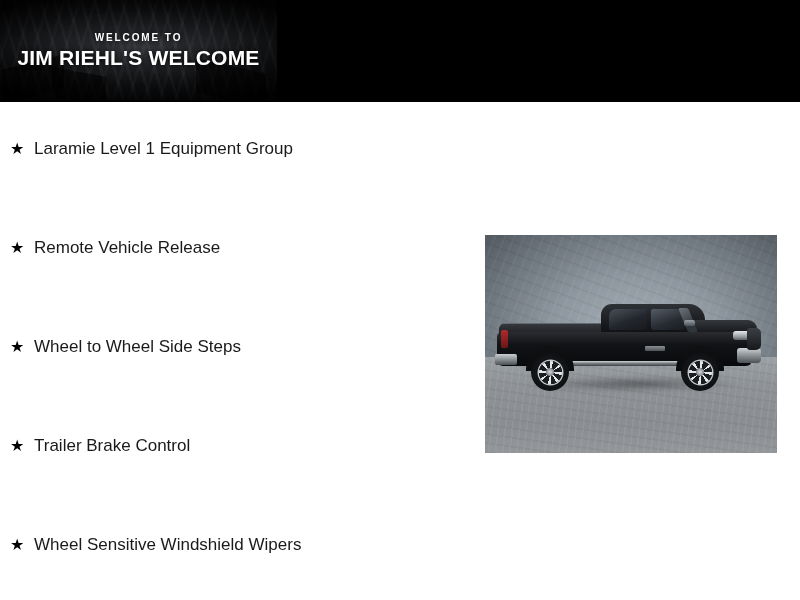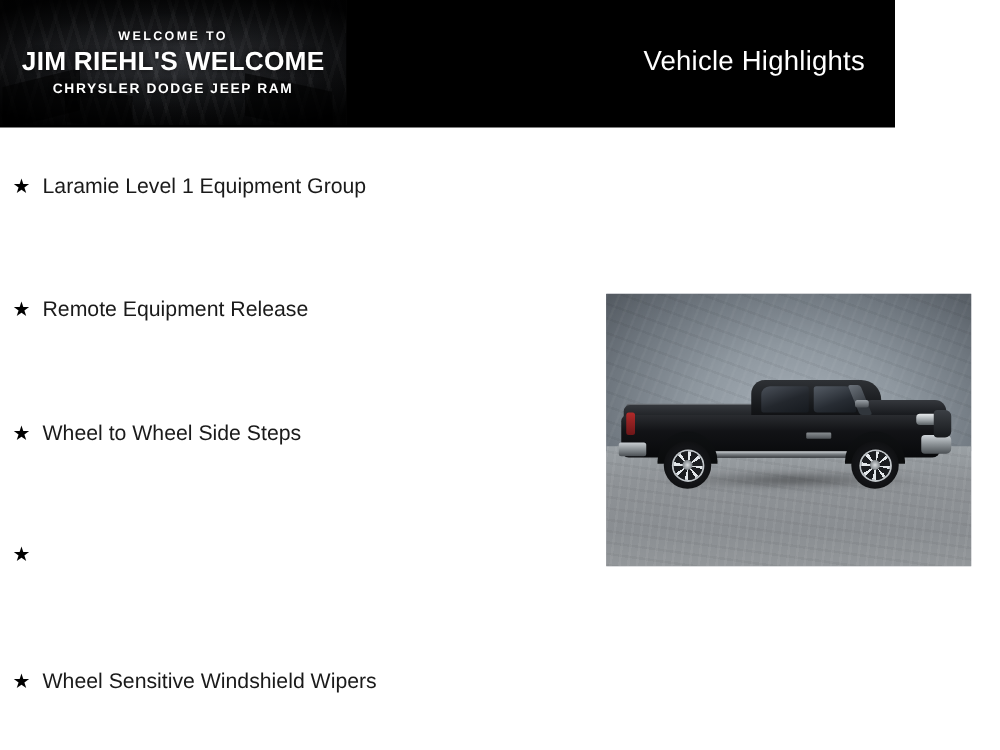--- a/index.html
+++ b/index.html
@@ -14,21 +14,21 @@
     overflow: hidden;
     font-family: "Liberation Sans", sans-serif;
     position: relative;
   }
 
   
   .header {
     position: absolute;
     left: 0;
     top: 0;
-    width: 716px;
+    width: 800px;
     height: 102px;
     background: #000000;
     overflow: hidden;
   }
 
   
   .logo-block {
     position: absolute;
     left: 0;
     top: 0;
@@ -365,42 +365,41 @@
 <div class="header">
 
   <div class="logo-block">
     <div class="logo-bg"></div>
     <div class="logo-slab a"></div>
     <div class="logo-slab b"></div>
     <div class="logo-slab c"></div>
     <div class="logo-text">
       <div class="logo-welcome">WELCOME TO</div>
       <div class="logo-name">JIM RIEHL'S WELCOME</div>
-      <div class="logo-brands">CHRYSLER  DODGE  JEEP  RAM</div>
     </div>
   </div>
 
-  <div class="header-title">Vehicle Highlights</div>
 </div>
 
 <ul class="highlights">
   <li class="highlight-item" style="top:38px">
     <span class="bullet-star">★</span>
     <span class="highlight-label">Laramie Level 1 Equipment Group</span>
   </li>
   <li class="highlight-item" style="top:137px">
     <span class="bullet-star">★</span>
-    <span class="highlight-label">Remote Equipment Release</span>
+    <span class="highlight-label">Remote Vehicle Release</span>
   </li>
   <li class="highlight-item" style="top:236px">
     <span class="bullet-star">★</span>
     <span class="highlight-label">Wheel to Wheel Side Steps</span>
   </li>
   <li class="highlight-item" style="top:335px">
     <span class="bullet-star">★</span>
+    <span class="highlight-label">Trailer Brake Control</span>
   </li>
   <li class="highlight-item" style="top:434px">
     <span class="bullet-star">★</span>
     <span class="highlight-label">Wheel Sensitive Windshield Wipers</span>
   </li>
 </ul>
 
 <div class="vehicle-photo" title="Black RAM 1500 crew cab pickup truck, passenger side profile view on gray studio backdrop">
   <div class="photo-sky"></div>
   <div class="photo-floor"></div>

